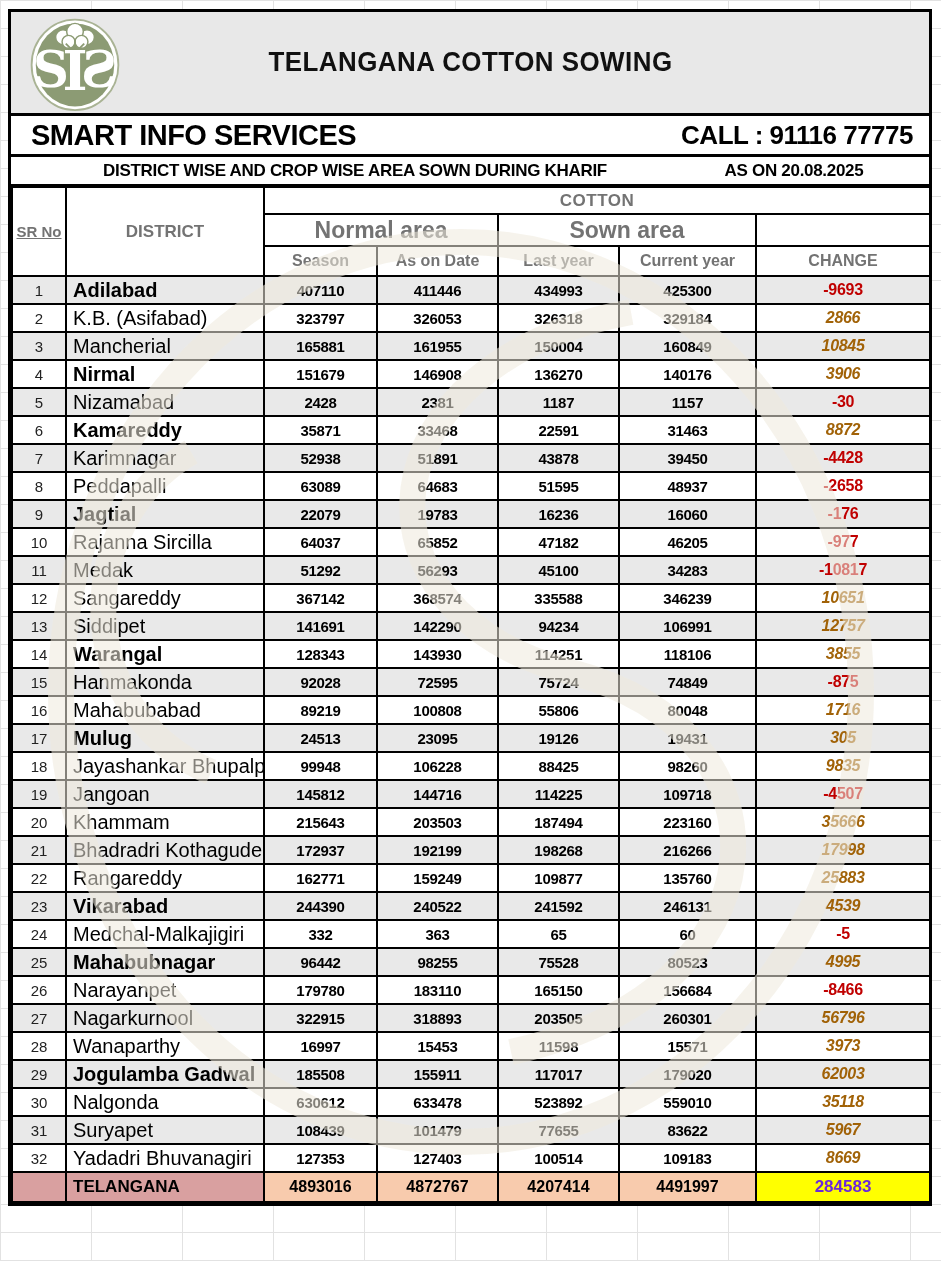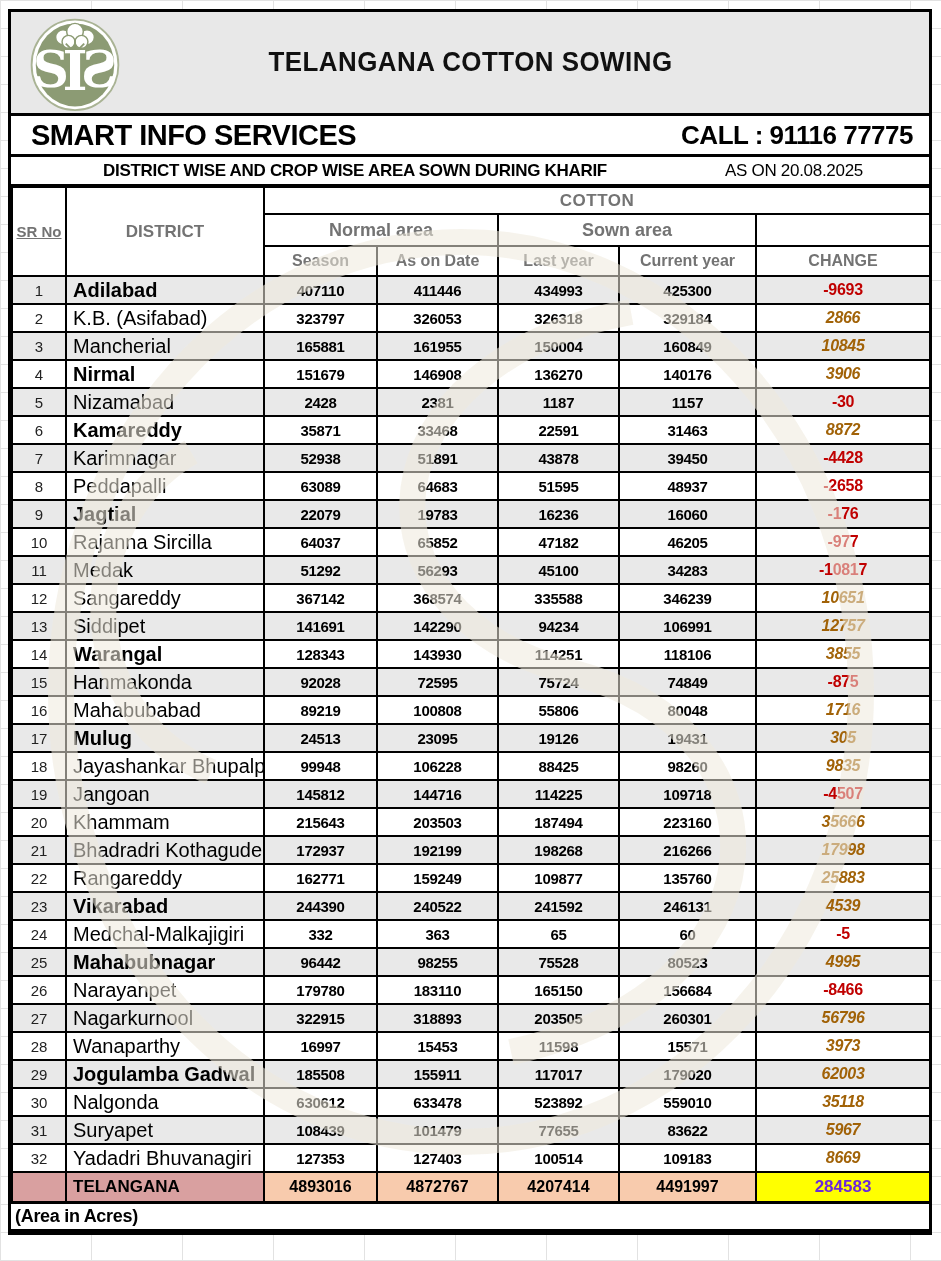--- a/index.html
+++ b/index.html
@@ -34,29 +34,29 @@
     display:flex; align-items:center; justify-content:space-between;
     padding:0 16px 0 20px;
   }
   .company-name { font-size:29px; font-weight:800; letter-spacing:-.5px; }
   .call-number  { font-size:26px; font-weight:800; letter-spacing:-.5px; }
   .band-subtitle {
     height:29px; background:#fff; border-bottom:2px solid #000;
     display:flex; align-items:center;
   }
   .subtitle { flex:1 1 auto; text-align:center; font-size:17px; font-weight:800; letter-spacing:-.3px; padding-left:40px;}
-  .as-on    { width:270px; text-align:center; font-size:17px; font-weight:400; letter-spacing:-.3px;}
+  .as-on    { width:270px; text-align:center; font-size:17px; font-weight:700; letter-spacing:-.3px;}
   
   table.t { width:100%; border-collapse:collapse; table-layout:fixed; position:relative; z-index:1; }
   .t th, .t td { border:2px solid #000; text-align:center; vertical-align:middle; overflow:hidden; white-space:nowrap; }
   .t thead th { font-weight:800; color:#737373; background:#fff; }
   .th-sr { font-size:15px;text-decoration:underline; }
   .th-district { font-size:17px; }
   .th-cotton { height:27px; background:#e36b0c; font-size:17px; letter-spacing:.5px; }
-  .th-group { height:32px; font-size:18px; }
+  .th-group { height:32px; font-size:23px; }
   .th-sub { height:30px; font-size:16px; }
   .th-season { background:#92d050; }
   tbody tr { height:28px; background:#fff; }
   tbody tr.alt { background:#e9e9e9; }
   td.sr { font-size:15px; color:#222; }
   td.district { text-align:left; padding-left:6px; font-size:20px; }
   td.district.bd { font-weight:800; }
   td.num { font-weight:700; font-size:15px; letter-spacing:-.3px; }
   td.change { font-weight:800; font-size:16px; letter-spacing:-.3px; }
   td.change.pos { color:#a16207;font-style:italic; }
@@ -450,21 +450,20 @@
         <td class="tot-label">TELANGANA</td>
         <td class="tot-num">4893016</td>
         <td class="tot-num">4872767</td>
         <td class="tot-num">4207414</td>
         <td class="tot-num">4491997</td>
         <td class="tot-change">284583</td>
       </tr>
     </tfoot>
   </table>
 
-  <div class="band-note">(Area in Acres)</div>
 
   <svg class="watermark" viewBox="0 0 924 995" aria-hidden="true">
     <g fill="none" stroke="#efeadd" stroke-width="26">
       <ellipse cx="450" cy="500" rx="400" ry="450"></ellipse>
       <path d="M 620 120 C 350 170 330 420 560 480 C 790 540 780 800 500 860"></path>
       <path d="M 180 260 C 60 330 60 520 200 580"></path>
     </g>
   </svg>
 </div>
 

